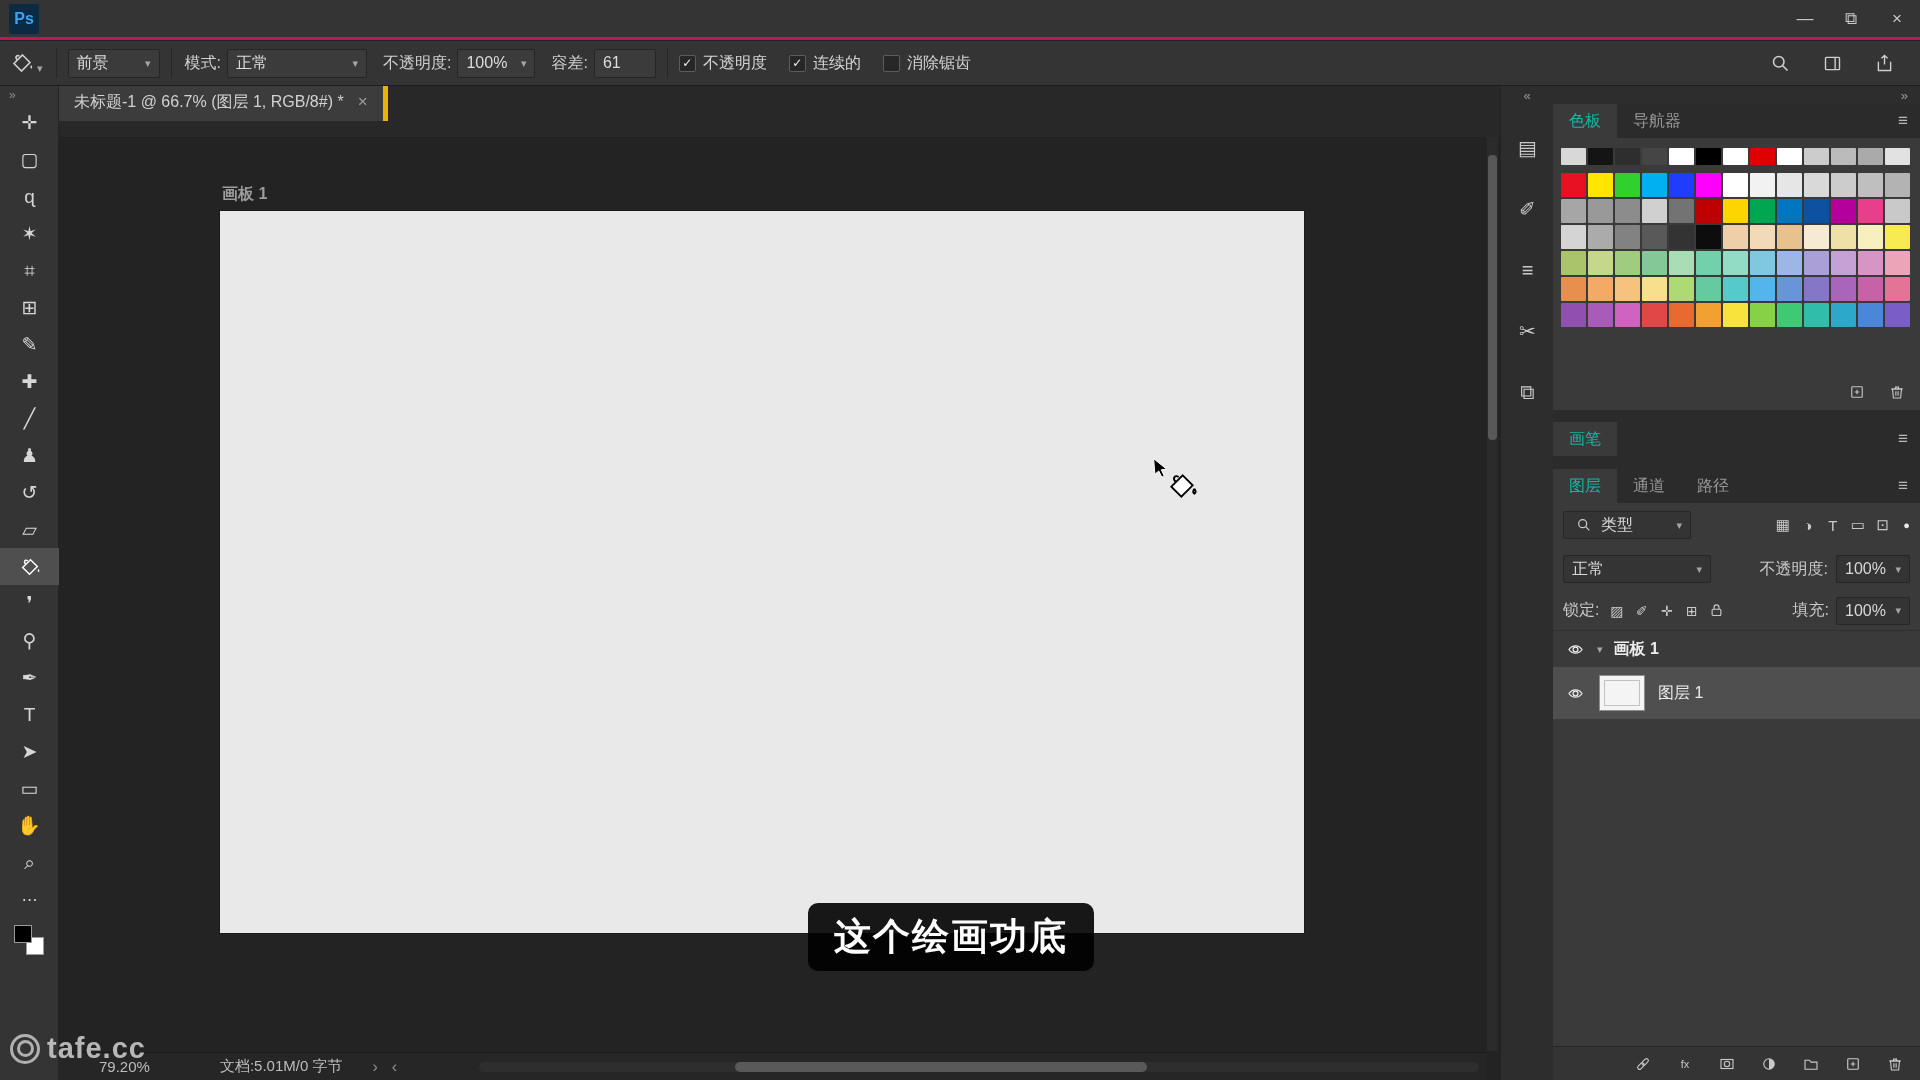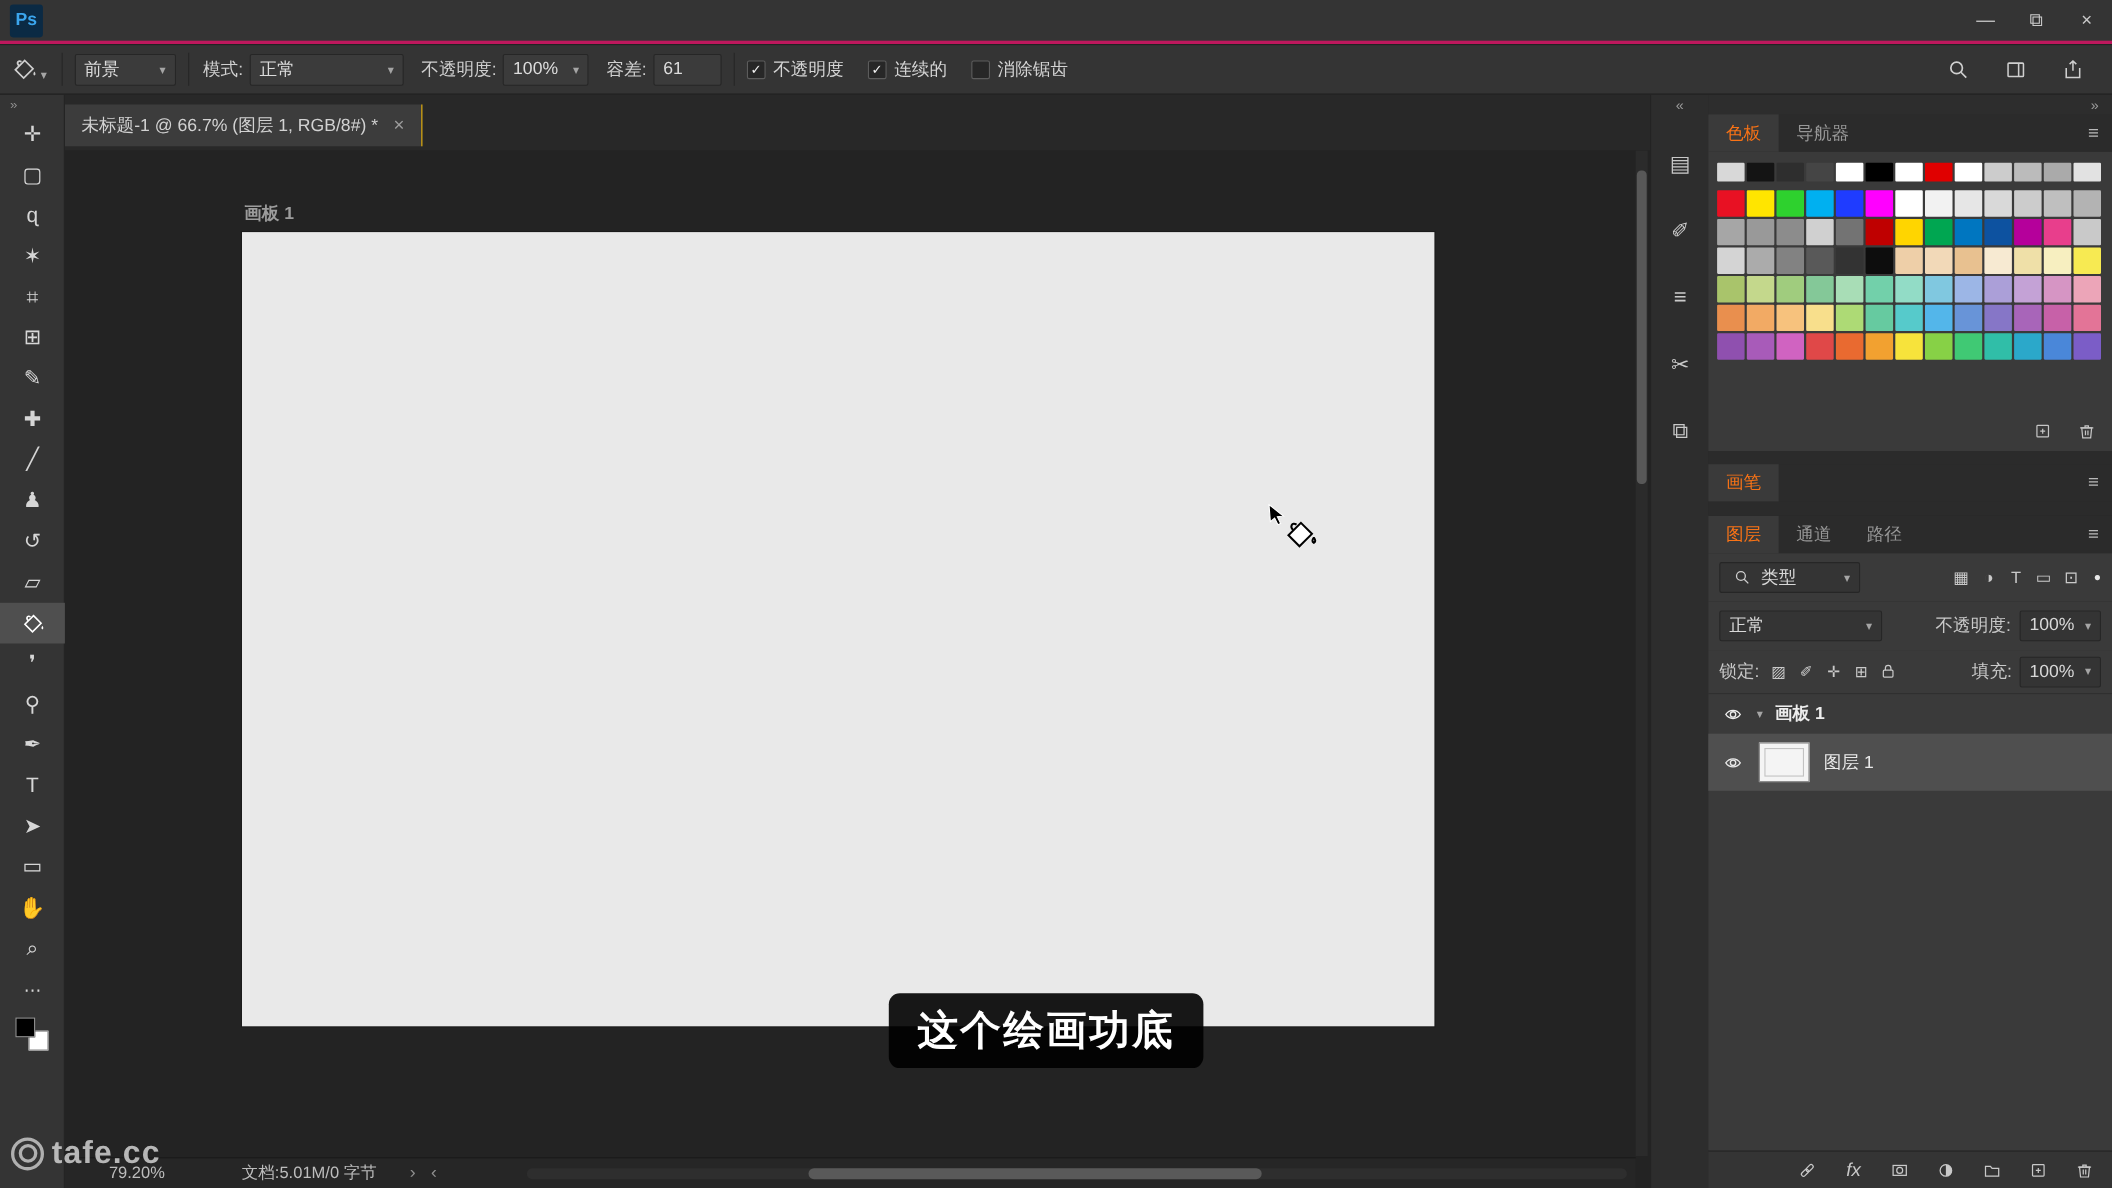--- a/index.html
+++ b/index.html
@@ -35,22 +35,22 @@
 #toolbar{position:absolute;left:0;top:86px;width:59px;bottom:0;background:#343434;border-right:1px solid #242424;z-index:20}
 #toolbar-expander{height:18px;display:flex;align-items:center;padding-left:9px;color:#8f8f8f;font-size:12px}
 .tool{width:59px;height:37px;display:flex;align-items:center;justify-content:center;color:#d6d6d6;font-size:19px}
 .tool.selected{background:#4f4f4f;color:#fff}
 .tool svg{width:22px;height:22px}
 #fgbg{position:relative;width:59px;height:40px;margin-top:4px}
 #fg-swatch{position:absolute;left:14px;top:3px;width:18px;height:18px;border:1px solid #9a9a9a;z-index:2}
 #bg-swatch{position:absolute;left:26px;top:15px;width:18px;height:18px;border:1px solid #9a9a9a}
 
 #tabstrip{position:absolute;left:59px;top:86px;width:1441px;height:51px;background:#282828}
-#doc-tab{position:absolute;left:0;bottom:4px;height:38px;background:#3c3c3c;display:flex;align-items:center;
-  padding:0 15px;color:#d2d2d2;font-size:16px;border-right:1px solid #eab308}
+#doc-tab{position:absolute;left:0;bottom:16px;height:38px;background:#3c3c3c;display:flex;align-items:center;
+  padding:0 15px;color:#d2d2d2;font-size:16px;border-right:5px solid #eab308}
 #doc-tab .close{margin-left:14px;color:#9d9d9d;font-size:17px}
 
 #canvas-region{position:absolute;left:59px;top:137px;width:1441px;bottom:0;background:#232323}
 #artboard-label{position:absolute;left:222px;top:184px;color:#9c9c9c;font-size:16px;font-weight:bold;z-index:6}
 #artboard{position:absolute;left:220px;top:211px;width:1084px;height:722px;background:#e9e9e9;
   box-shadow:0 0 0 1px #1b1b1b;z-index:5}
 #caption{position:absolute;left:808px;top:903px;background:rgba(0,0,0,.9);color:#fff;font-size:37px;
   font-weight:bold;padding:9px 26px;border-radius:10px;letter-spacing:2px;z-index:40}
 #cursor{position:absolute;left:1152px;top:458px;z-index:41;width:60px;height:60px}
 #cursor .c-arrow{position:absolute;left:0;top:0}
@@ -71,21 +71,21 @@
 .wm-text{font-size:29px;font-weight:bold;letter-spacing:1px}
 
 #panelstrip{position:absolute;left:1500px;top:86px;width:53px;bottom:0;background:#2d2d2d;border-left:1px solid #232323;z-index:20}
 #strip-collapse{height:18px;display:flex;align-items:center;justify-content:center;color:#9a9a9a;font-size:13px}
 .strip-icon{width:53px;height:34px;margin-top:27px;display:flex;align-items:center;justify-content:center;color:#c9c9c9;font-size:20px}
 
 #panels{position:absolute;left:1553px;top:86px;width:367px;bottom:0;background:#2b2b2b;display:flex;flex-direction:column;z-index:20}
 #panels-collapse{height:18px;display:flex;align-items:center;justify-content:flex-end;padding-right:12px;color:#9a9a9a;font-size:13px;background:#2d2d2d}
 .tabbar{display:flex;align-items:stretch;background:#2b2b2b;height:34px;flex:none}
 .tab{padding:0 16px;display:flex;align-items:center;color:#979797;font-size:16px}
-.tab.active{background:#3a3a3a;color:#f97316}
+.tab.active{background:#3a3a3a;color:#14b8a6}
 .hamburger{margin-left:auto;padding:0 12px;display:flex;align-items:center;color:#b8b8b8;font-size:17px}
 #swatches-body{background:#3a3a3a;padding:10px 8px 8px 8px;height:272px;position:relative;flex:none}
 .sw-row{display:flex;gap:2px;margin-bottom:2px}
 .sw{width:25px;height:24px;border-radius:1px;flex:none}
 .sw-recent .sw{height:17px}
 .sw-recent{margin-bottom:8px}
 #swatches-actions{position:absolute;right:12px;bottom:7px;display:flex;gap:18px;align-items:center;color:#c5c5c5}
 #swatches-actions svg{width:18px;height:18px}
 .gap{height:12px;background:#2b2b2b;flex:none}
 
@@ -104,21 +104,21 @@
 #layer-row{height:52px;display:flex;align-items:center;gap:13px;padding:0 13px;background:#4f4f4f;color:#eaeaea}
 .eye{width:20px;display:flex;align-items:center}
 .eye svg{width:19px;height:15px;}
 .thumb{width:46px;height:36px;background:#f4f4f4;border:1px solid #8e8e8e;position:relative;flex:none}
 .thumb::after{content:"";position:absolute;inset:4px;border:1px solid #c2c2c2}
 #layers-filler{flex:1;background:#3a3a3a}
 #layers-bottom{height:34px;background:#343434;border-top:1px solid #262626;display:flex;align-items:center;
   justify-content:flex-end;gap:20px;padding:0 14px;color:#c9c9c9;flex:none}
 .b-icon{display:flex;align-items:center;justify-content:center;width:22px;height:22px}
 .b-icon svg{width:18px;height:18px}
-.fx{font-style:italic;font-size:17px}
+.fx{font-size:11px}
 svg{display:block}
 </style>
 </head>
 <body>
 
 <div id="menubar">
   <div id="ps-logo">Ps</div>
   <div id="win-controls">
     <div class="win-btn">—</div>
     <div class="win-btn">⧉</div>

